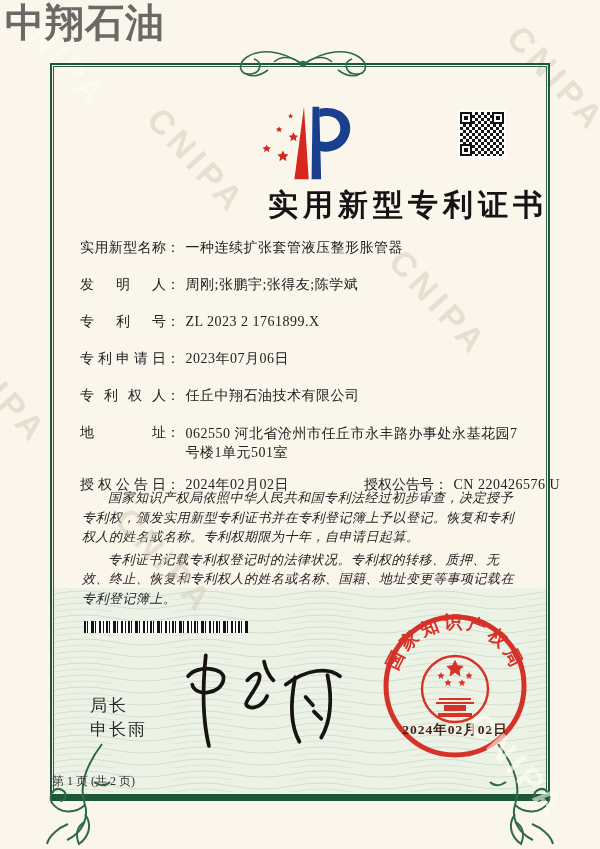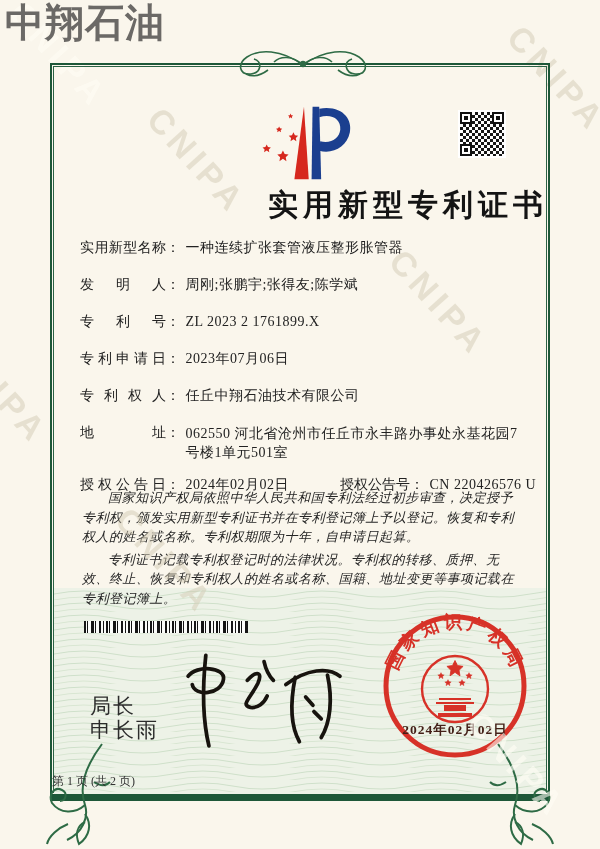--- a/index.html
+++ b/index.html
@@ -44,37 +44,37 @@
          color:#141414;letter-spacing:5px;z-index:5;}
 
   .fields{position:absolute;left:28px;right:18px;top:174px;font-size:14px;color:#222;z-index:5;}
   .field-row{margin-bottom:20px;line-height:17px;white-space:nowrap;}
   .flabel{display:inline-block;width:86px;text-align:justify;text-align-last:justify;vertical-align:top;}
   .fcolon{display:inline-block;vertical-align:top;margin-right:2px;}
   .fvalue{display:inline-block;vertical-align:top;letter-spacing:.5px;}
   .fvalue.wrap{width:346px;white-space:normal;line-height:19px;}
   .grant-row{margin-bottom:0;}
   .grant-gap{display:inline-block;width:44px;}
-  .flabel.short{width:86px;}
+  .flabel.short{width:86px;margin-left:24px;}
 
   .law{position:absolute;left:30px;right:24px;top:423px;font-size:13px;line-height:19.5px;color:#242424;
        font-style:italic;font-family:"DejaVu Serif",serif;z-index:5;}
   .law p{margin:0 0 3px 0;text-indent:2em;letter-spacing:.5px;}
 
   .barcode{position:absolute;left:32px;top:556px;width:164px;height:12px;z-index:6;
     background:repeating-linear-gradient(90deg,
       #151515 0 2px, rgba(255,255,255,.85) 2px 3px,
       #151515 3px 4px, rgba(255,255,255,.85) 4px 7px,
       #151515 7px 10px, rgba(255,255,255,.85) 10px 11px,
       #151515 11px 12px, rgba(255,255,255,.85) 12px 15px,
       #151515 15px 17px, rgba(255,255,255,.85) 17px 19px,
       #151515 19px 20px, rgba(255,255,255,.85) 20px 22px);}
 
   .signer{position:absolute;left:38px;top:629px;z-index:6;font-family:"Liberation Sans",sans-serif;
-          font-size:21px;color:#2b2b2b;letter-spacing:2px;line-height:24px;}
+          font-size:17px;color:#2b2b2b;letter-spacing:2px;line-height:24px;}
   .signature{position:absolute;left:122px;top:580px;width:178px;height:104px;z-index:6;}
 
   .seal{position:absolute;left:328px;top:546px;width:150px;height:150px;z-index:7;opacity:.95;}
   .seal svg{position:absolute;inset:0;}
   .seal-date{position:absolute;left:0;right:0;bottom:22px;text-align:center;font-weight:700;
              font-size:13.5px;color:#3a140c;letter-spacing:1px;}
 
   .page-indicator{position:absolute;left:0;right:0;top:708px;text-align:left;font-size:12px;color:#333;z-index:6;}
 
   .footer-note{position:absolute;left:0;right:0;top:805px;text-align:center;font-size:14px;color:#222;

